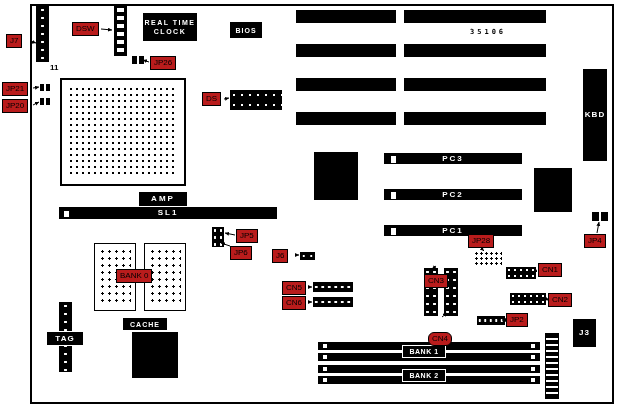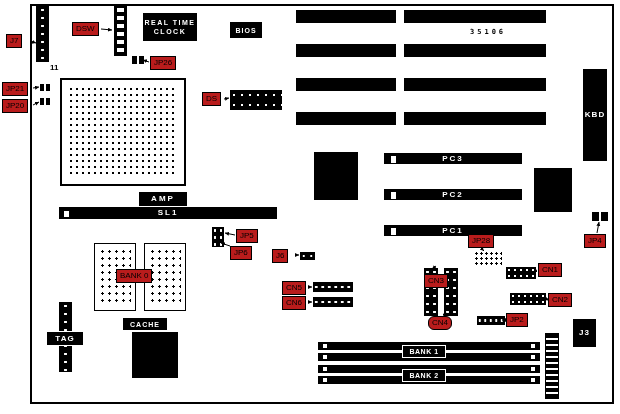--- a/index.html
+++ b/index.html
@@ -161,21 +161,21 @@
   <div class="lbl" style="left:2px;top:82px;">JP21</div>
   <div class="lbl" style="left:2px;top:99px;">JP20</div>
   <div class="lbl" style="left:202px;top:92px;">DS</div>
   <div class="lbl" style="left:236px;top:229px;">JP5</div>
   <div class="lbl" style="left:218px;top:246px;margin-left:12px;">JP6</div>
   <div class="lbl" style="left:272px;top:249px;text-align:center;">J6</div>
   <div class="lbl" style="left:116px;top:269px;">BANK 0</div>
   <div class="lbl" style="left:282px;top:281px;">CN5</div>
   <div class="lbl" style="left:282px;top:296px;">CN6</div>
   <div class="lbl" style="left:424px;top:253px;margin-top:21px;">CN3</div>
-  <div class="lbl" style="left:428px;top:316px;border-radius:6px;">CN4</div>
+  <div class="lbl" style="left:428px;top:332px;border-radius:6px;">CN4</div>
   <div class="lbl" style="left:468px;top:234px;">JP28</div>
   <div class="lbl" style="left:538px;top:263px;">CN1</div>
   <div class="lbl" style="left:548px;top:293px;">CN2</div>
   <div class="lbl" style="left:506px;top:313px;">JP2</div>
   <div class="lbl" style="left:584px;top:234px;">JP4</div>
 
   <svg class="overlay" width="620" height="414">
     <defs>
       <marker id="ah" markerWidth="5" markerHeight="5" refX="4" refY="2" orient="auto">
         <path d="M0,0 L4,2 L0,4 z" fill="#000"></path>

